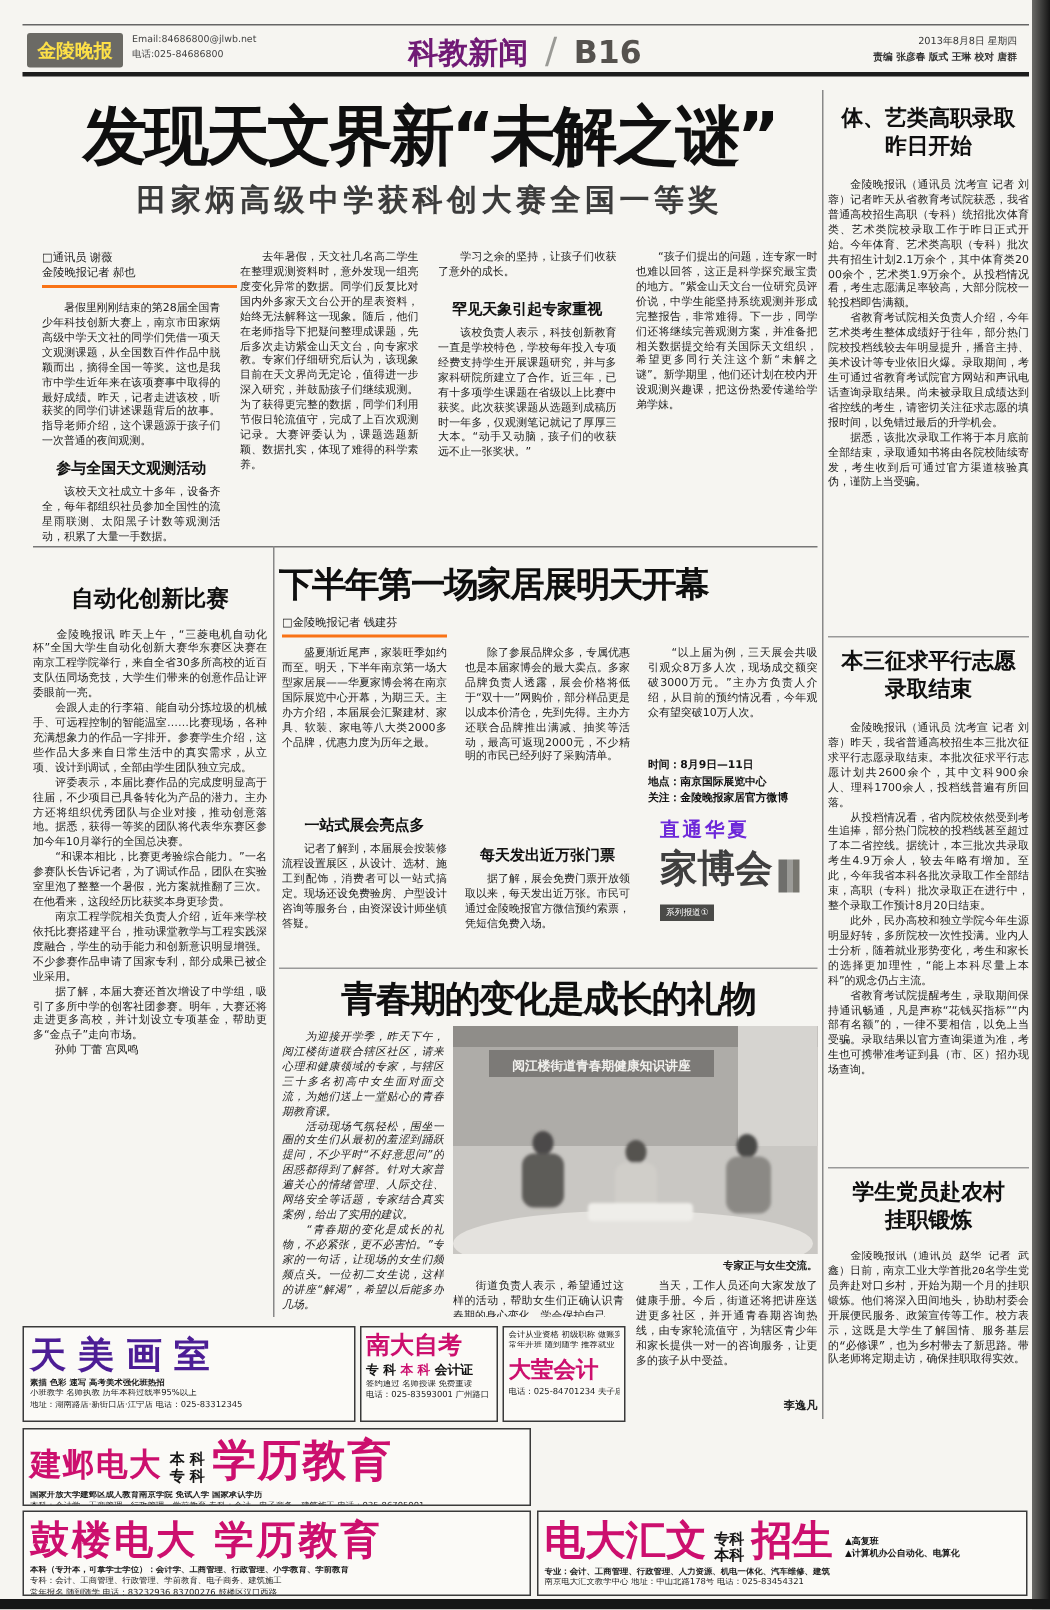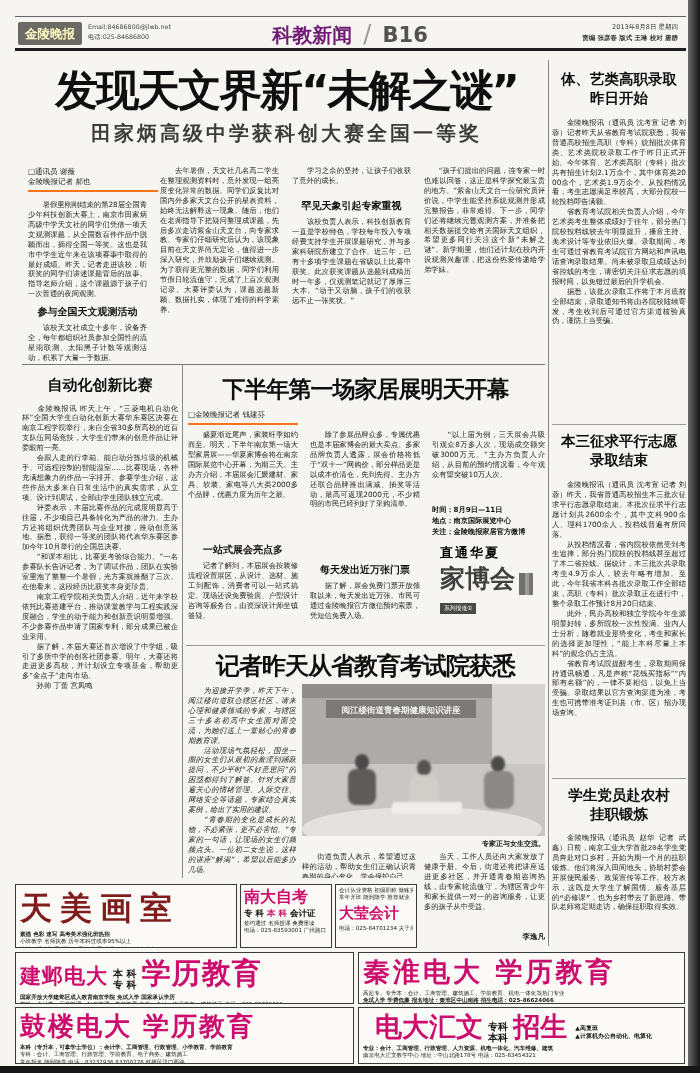--- a/index.html
+++ b/index.html
@@ -21,21 +21,21 @@
 </style>
 </head>
 <body>
 
 <div class="page">
 
   <div class="ab" style="right:0;top:0;width:12px;height:1073px;background:linear-gradient(to right,#6b6b68,#141414);"></div>
   <div class="ab" style="left:0;bottom:0;width:700px;height:7px;background:#161616;"></div>
 
   <div class="ab rule" style="left:15px;top:16px;width:671px;height:1px;background:#666;"></div>
-  <div class="ab" style="left:18px;top:22px;width:64px;height:23px;background:#6b6a65;border-radius:2px;color:#fef9c3;font-weight:900;font-size:12.5px;line-height:23px;text-align:center;">
+  <div class="ab" style="left:18px;top:22px;width:64px;height:23px;background:#6b6a65;border-radius:2px;color:#fde047;font-weight:900;font-size:12.5px;line-height:23px;text-align:center;">
     <span>金陵晚报</span>
   </div>
   <div class="ab" style="left:88px;top:22px;font-size:6.3px;color:#444;line-height:1.6;">
     <div>Email:84686800@jlwb.net</div>
     <div>电话:025-84686800</div>
   </div>
   <div class="ab" style="left:0;top:20px;width:700px;text-align:center;">
     <span style="font-weight:900;font-size:20px;color:#701a75;">科教新闻</span>
     <span style="font-size:24px;color:#9a9a96;margin:0 6px;">/</span>
     <span style="font-size:21px;color:#55524e;font-weight:600;">B16</span>
@@ -64,66 +64,66 @@
     <div class="t" style="height:28px;">　　学习之余的坚持，让孩子们收获了意外的成长。</div>
     <div class="sub">罕见天象引起专家重视</div>
     <div class="t">　　该校负责人表示，科技创新教育一直是学校特色，学校每年投入专项经费支持学生开展课题研究，并与多家科研院所建立了合作。近三年，已有十多项学生课题在省级以上比赛中获奖。此次获奖课题从选题到成稿历时一年多，仅观测笔记就记了厚厚三大本。“动手又动脑，孩子们的收获远不止一张奖状。”</div>
   </div>
   <div class="ab t" style="left:424px;top:166px;width:121px;height:196px;">　　“孩子们提出的问题，连专家一时也难以回答，这正是科学探究最宝贵的地方。”紫金山天文台一位研究员评价说，中学生能坚持系统观测并形成完整报告，非常难得。下一步，同学们还将继续完善观测方案，并准备把相关数据提交给有关国际天文组织，希望更多同行关注这个新“未解之谜”。新学期里，他们还计划在校内开设观测兴趣课，把这份热爱传递给学弟学妹。</div>
 
   <div class="ab rule" style="left:22px;top:364px;width:523px;height:1px;background:#777;"></div>
   <div class="ab rule" style="left:182px;top:364px;width:1px;height:514px;background:#888;"></div>
   <div class="ab rule" style="left:548px;top:60px;width:1px;height:886px;background:#888;"></div>
 
-  <div class="ab" style="left:22px;top:376px;width:156px;height:504px;overflow:hidden;">
+  <div class="ab" style="left:22px;top:390px;width:156px;height:504px;overflow:hidden;">
     <div class="sidebarhead" style="font-size:15px;">
       <div>自动化创新比赛</div>
     </div>
     <div class="t" style="margin-top:8px;height:452px;">　　金陵晚报讯 昨天上午，“三菱电机自动化杯”全国大学生自动化创新大赛华东赛区决赛在南京工程学院举行，来自全省30多所高校的近百支队伍同场竞技，大学生们带来的创意作品让评委眼前一亮。
 　　会跟人走的行李箱、能自动分拣垃圾的机械手、可远程控制的智能温室……比赛现场，各种充满想象力的作品一字排开。参赛学生介绍，这些作品大多来自日常生活中的真实需求，从立项、设计到调试，全部由学生团队独立完成。
 　　评委表示，本届比赛作品的完成度明显高于往届，不少项目已具备转化为产品的潜力。主办方还将组织优秀团队与企业对接，推动创意落地。据悉，获得一等奖的团队将代表华东赛区参加今年10月举行的全国总决赛。
 　　“和课本相比，比赛更考验综合能力。”一名参赛队长告诉记者，为了调试作品，团队在实验室里泡了整整一个暑假，光方案就推翻了三次。在他看来，这段经历比获奖本身更珍贵。
 　　南京工程学院相关负责人介绍，近年来学校依托比赛搭建平台，推动课堂教学与工程实践深度融合，学生的动手能力和创新意识明显增强。不少参赛作品申请了国家专利，部分成果已被企业采用。
 　　据了解，本届大赛还首次增设了中学组，吸引了多所中学的创客社团参赛。明年，大赛还将走进更多高校，并计划设立专项基金，帮助更多“金点子”走向市场。
 　　孙帅 丁蕾 宫凤鸣</div>
   </div>
 
-  <div class="ab hl" style="left:186px;top:374px;width:359px;text-align:center;font-size:23px;letter-spacing:-1px;white-space:nowrap;">下半年第一场家居展明天开幕</div>
+  <div class="ab hl" style="left:186px;top:374px;width:359px;font-size:23px;letter-spacing:-1px;white-space:nowrap;">下半年第一场家居展明天开幕</div>
   <div class="ab byline" style="left:188px;top:410px;width:110px;">□金陵晚报记者 钱建芬</div>
 
   <div class="ab" style="left:188px;top:430px;width:110px;height:212px;overflow:hidden;">
     <div class="t" style="height:108px;">　　盛夏渐近尾声，家装旺季如约而至。明天，下半年南京第一场大型家居展——华夏家博会将在南京国际展览中心开幕，为期三天。主办方介绍，本届展会汇聚建材、家具、软装、家电等八大类2000多个品牌，优惠力度为历年之最。</div>
     <div class="sub">一站式展会亮点多</div>
     <div class="t">　　记者了解到，本届展会按装修流程设置展区，从设计、选材、施工到配饰，消费者可以一站式搞定。现场还设免费验房、户型设计咨询等服务台，由资深设计师坐镇答疑。</div>
   </div>
   <div class="ab" style="left:310px;top:430px;width:110px;height:212px;overflow:hidden;">
     <div class="t" style="height:128px;">　　除了参展品牌众多，专属优惠也是本届家博会的最大卖点。多家品牌负责人透露，展会价格将低于“双十一”网购价，部分样品更是以成本价清仓，先到先得。主办方还联合品牌推出满减、抽奖等活动，最高可返现2000元，不少精明的市民已经列好了采购清单。</div>
     <div class="sub">每天发出近万张门票</div>
     <div class="t">　　据了解，展会免费门票开放领取以来，每天发出近万张。市民可通过金陵晚报官方微信预约索票，凭短信免费入场。</div>
   </div>
   <div class="ab" style="left:432px;top:430px;width:113px;height:212px;overflow:hidden;">
     <div class="t" style="height:72px;">　　“以上届为例，三天展会共吸引观众8万多人次，现场成交额突破3000万元。”主办方负责人介绍，从目前的预约情况看，今年观众有望突破10万人次。</div>
     <div style="font-size:7.2px;font-weight:bold;line-height:1.5;color:#111;margin:3px 0;">
       <div>时间：8月9日—11日</div>
       <div>地点：南京国际展览中心</div>
       <div>关注：金陵晚报家居官方微博</div>
     </div>
     <div style="margin-top:4px;padding:3px 0 0 8px;">
-      <div style="font-weight:900;font-size:13px;color:#000000;letter-spacing:2px;">直通华夏</div>
+      <div style="font-weight:900;font-size:13px;color:#6d28d9;letter-spacing:2px;">直通华夏</div>
       <div style="display:flex;align-items:flex-end;">
         <span style="font-weight:900;font-size:25px;color:#3f3f3f;">家博会</span>
         <span style="display:inline-block;width:14px;height:22px;margin-left:4px;background:linear-gradient(to right,#6f6f6c 40%,#9b9b97 40%,#9b9b97 70%,#77766f 70%);"></span>
       </div>
       <span style="display:inline-block;background:#4a4a48;color:#fff;font-size:5.8px;padding:1px 4px;margin-top:2px;">系列报道①</span>
     </div>
   </div>
 
   <div class="ab rule" style="left:186px;top:645px;width:359px;height:1px;background:#999;"></div>
 
-  <div class="ab hl" style="left:186px;top:650px;width:359px;text-align:center;font-size:24px;letter-spacing:-1px;white-space:nowrap;">记者昨天从省教育考试院获悉</div>
+  <div class="ab hl" style="left:186px;top:650px;width:359px;text-align:center;font-size:24px;letter-spacing:-1px;white-space:nowrap;">青春期的变化是成长的礼物</div>
 
   <div class="ab t" style="left:188px;top:686px;width:108px;height:190px;font-style:italic;">　　为迎接开学季，昨天下午，阅江楼街道联合辖区社区，请来心理和健康领域的专家，与辖区三十多名初高中女生面对面交流，为她们送上一堂贴心的青春期教育课。
 　　活动现场气氛轻松，围坐一圈的女生们从最初的羞涩到踊跃提问，不少平时“不好意思问”的困惑都得到了解答。针对大家普遍关心的情绪管理、人际交往、网络安全等话题，专家结合真实案例，给出了实用的建议。
 　　“青春期的变化是成长的礼物，不必紧张，更不必害怕。”专家的一句话，让现场的女生们频频点头。一位初二女生说，这样的讲座“解渴”，希望以后能多办几场。</div>
 
   <div class="ab" style="left:302px;top:684px;width:243px;height:152px;background:#b9b7b3;">
     <svg width="243" height="152" viewBox="0 0 243 152">
       <defs>
           <filter id="blur1">
             <feGaussianBlur stdDeviation="1.1"></feGaussianBlur>
@@ -172,21 +172,21 @@
 　　省教育考试院提醒考生，录取期间保持通讯畅通，凡是声称“花钱买指标”“内部有名额”的，一律不要相信，以免上当受骗。录取结果以官方查询渠道为准，考生也可携带准考证到县（市、区）招办现场查询。</div>
   <div class="ab rule" style="left:552px;top:778px;width:134px;height:1px;background:#999;"></div>
 
   <div class="ab sidebarhead" style="left:552px;top:786px;width:134px;">
     <div>学生党员赴农村</div>
     <div>挂职锻炼</div>
   </div>
   <div class="ab t" style="left:552px;top:834px;width:134px;height:110px;font-family:Liberation Mono, monospace;">　　金陵晚报讯（通讯员 赵华 记者 武鑫）日前，南京工业大学首批20名学生党员奔赴对口乡村，开始为期一个月的挂职锻炼。他们将深入田间地头，协助村委会开展便民服务、政策宣传等工作。校方表示，这既是大学生了解国情、服务基层的“必修课”，也为乡村带去了新思路。带队老师将定期走访，确保挂职取得实效。</div>
 
   <div class="ab adbox" style="left:15px;top:884px;width:222px;height:64px;padding:2px 4px;">
-    <div class="adtitle" style="font-size:32px;letter-spacing:8px;color:#7f1d1d;white-space:nowrap;">天美画室</div>
+    <div class="adtitle" style="font-size:24px;letter-spacing:8px;color:#4c1d95;white-space:nowrap;">天美画室</div>
     <div class="adtiny mag" style="font-weight:bold;">素描 色彩 速写 高考美术强化班热招</div>
     <div class="adtiny">小班教学 名师执教 历年本科过线率95%以上</div>
     <div class="adtiny">地址：湖南路店·新街口店·江宁店 电话：025-83312345</div>
   </div>
 
   <div class="ab adbox" style="left:240px;top:884px;width:92px;height:64px;padding:2px 3px;">
     <div class="adtitle mag" style="font-size:16px;white-space:nowrap;">南大自考</div>
     <div style="white-space:nowrap;font-weight:900;font-size:8.5px;">
       <span style="color:#111;">专 科</span>
       <span class="mag">本 科</span>
@@ -209,35 +209,30 @@
       <span class="stack" style="font-size:10px;line-height:1.1;">
         <span style="display:block;">本 科</span>
         <span style="display:block;">专 科</span>
       </span>
       <span class="adtitle mag" style="font-size:29px;letter-spacing:1px;">学历教育</span>
     </div>
     <div class="adtiny" style="font-weight:bold;">国家开放大学建邺区成人教育南京学院 免试入学 国家承认学历</div>
     <div class="adtiny">本科：会计学、工商管理、行政管理、学前教育 专科：会计、电子商务、建筑施工 电话：025-86705001</div>
   </div>
 
-  <div class="ab adbox" style="left:358px;top:952px;width:327px;height:52px;padding:1px 4px;">
-    <div class="adtitle mag" style="font-size:27px;letter-spacing:3px;white-space:nowrap;">秦淮电大  学历教育</div>
-    <div class="adtiny">高起专、专升本：会计、工商管理、建筑施工、学前教育、机电一体化等热门专业</div>
-    <div class="adtiny" style="font-weight:bold;">免试入学 学费低廉 报名地址：秦淮区中山南路 招生电话：025-86624066</div>
-  </div>
 
   <div class="ab adbox" style="left:15px;top:1007px;width:339px;height:57px;padding:1px 4px;">
     <div class="adtitle mag" style="font-size:26px;letter-spacing:2px;white-space:nowrap;">鼓楼电大  学历教育</div>
     <div class="adtiny" style="font-weight:bold;">本科（专升本，可拿学士学位）：会计学、工商管理、行政管理、小学教育、学前教育</div>
     <div class="adtiny">专科：会计、工商管理、行政管理、学前教育、电子商务、建筑施工</div>
     <div class="adtiny">常年报名 随到随学 电话：83232936 83700276 鼓楼区汉口西路</div>
   </div>
 
   <div class="ab adbox" style="left:358px;top:1007px;width:327px;height:57px;padding:1px 4px;">
-    <div style="white-space:nowrap;margin-left:12px;">
+    <div style="white-space:nowrap;">
       <span class="adtitle mag" style="font-size:27px;">电大汇文</span>
       <span class="stack" style="font-size:10px;line-height:1.1;">
         <span style="display:block;">专科</span>
         <span style="display:block;">本科</span>
       </span>
       <span class="adtitle mag" style="font-size:27px;">招生</span>
       <span class="stack" style="font-size:6px;line-height:1.3;margin-left:3px;">
         <span style="display:block;">▲高复班</span>
         <span style="display:block;">▲计算机办公自动化、电算化</span>
       </span>

